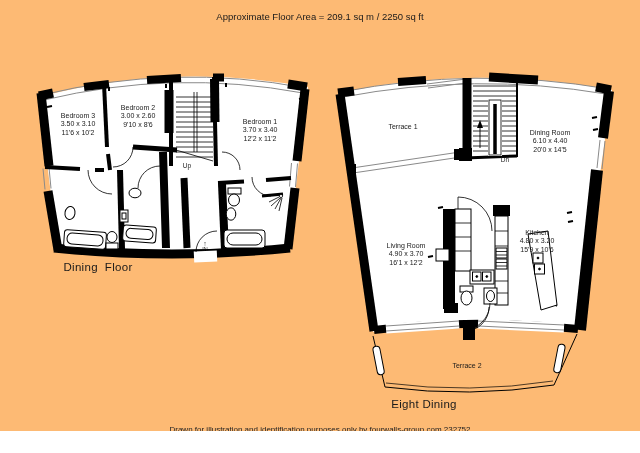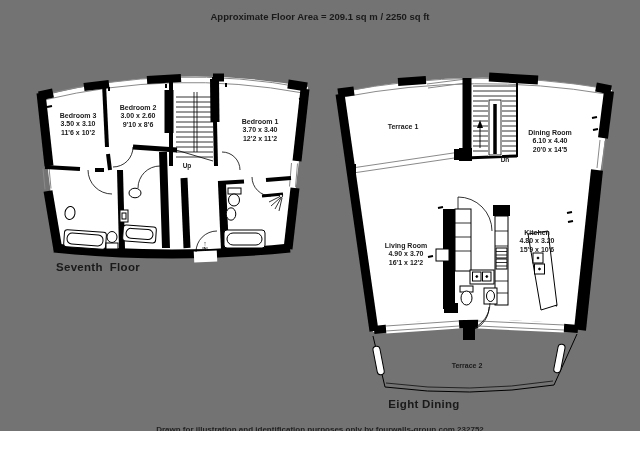--- a/index.html
+++ b/index.html
@@ -1,17 +1,17 @@
 <!DOCTYPE html>
 <html><head>
 <meta charset="utf-8">
 <style>
   html,body{margin:0;padding:0;background:#fff;}
-  .page{position:relative;width:640px;height:431px;background:#737373;overflow:hidden;
-        font-family:"Liberation Sans",sans-serif;color:#1a1a1a;font-weight:bold;}
+  .page{position:relative;width:640px;height:431px;background:#fdba74;overflow:hidden;
+        font-family:"Liberation Sans",sans-serif;color:#1a1a1a;}
   svg{position:absolute;left:0;top:0;}
   .lbl{position:absolute;transform:translateX(-50%);text-align:center;white-space:nowrap;}
   .room{font-size:7px;line-height:8.4px;}
   .single{font-size:7px;}
   .stair{font-size:6.5px;}
   .floorname{font-size:11.5px;letter-spacing:.3px;white-space:pre;}
   .title{font-size:9.5px;}
   .footer{font-size:8px;color:#222;}
   .inlbl{font-size:5.5px;line-height:5.5px;text-align:center;}
   .inlbl .arr{font-size:7px;line-height:7px;display:block;}
@@ -210,21 +210,21 @@
   <div class="lbl room" style="left:260px;top:118px;">
     <div>Bedroom 1</div>
     <div>3.70 x 3.40</div>
     <div>12'2 x 11'2</div>
   </div>
   <div class="lbl stair" style="left:187px;top:162px;">Up</div>
   <div class="lbl inlbl" style="left:205px;top:240px;">
     <span class="arr">↑</span>
     <span>IN</span>
   </div>
-  <div class="lbl floorname" style="left:98px;top:261px;">Seventh  Floor</div>
+  <div class="lbl floorname" style="left:98px;top:261px;">Dining  Floor</div>
 
   <div class="lbl single" style="left:403px;top:123px;">Terrace 1</div>
   <div class="lbl room" style="left:550px;top:129px;">
     <div>Dining Room</div>
     <div>6.10 x 4.40</div>
     <div>20'0 x 14'5</div>
   </div>
   <div class="lbl stair" style="left:505px;top:156px;">Dn</div>
   <div class="lbl room" style="left:406px;top:242px;">
     <div>Living Room</div>

